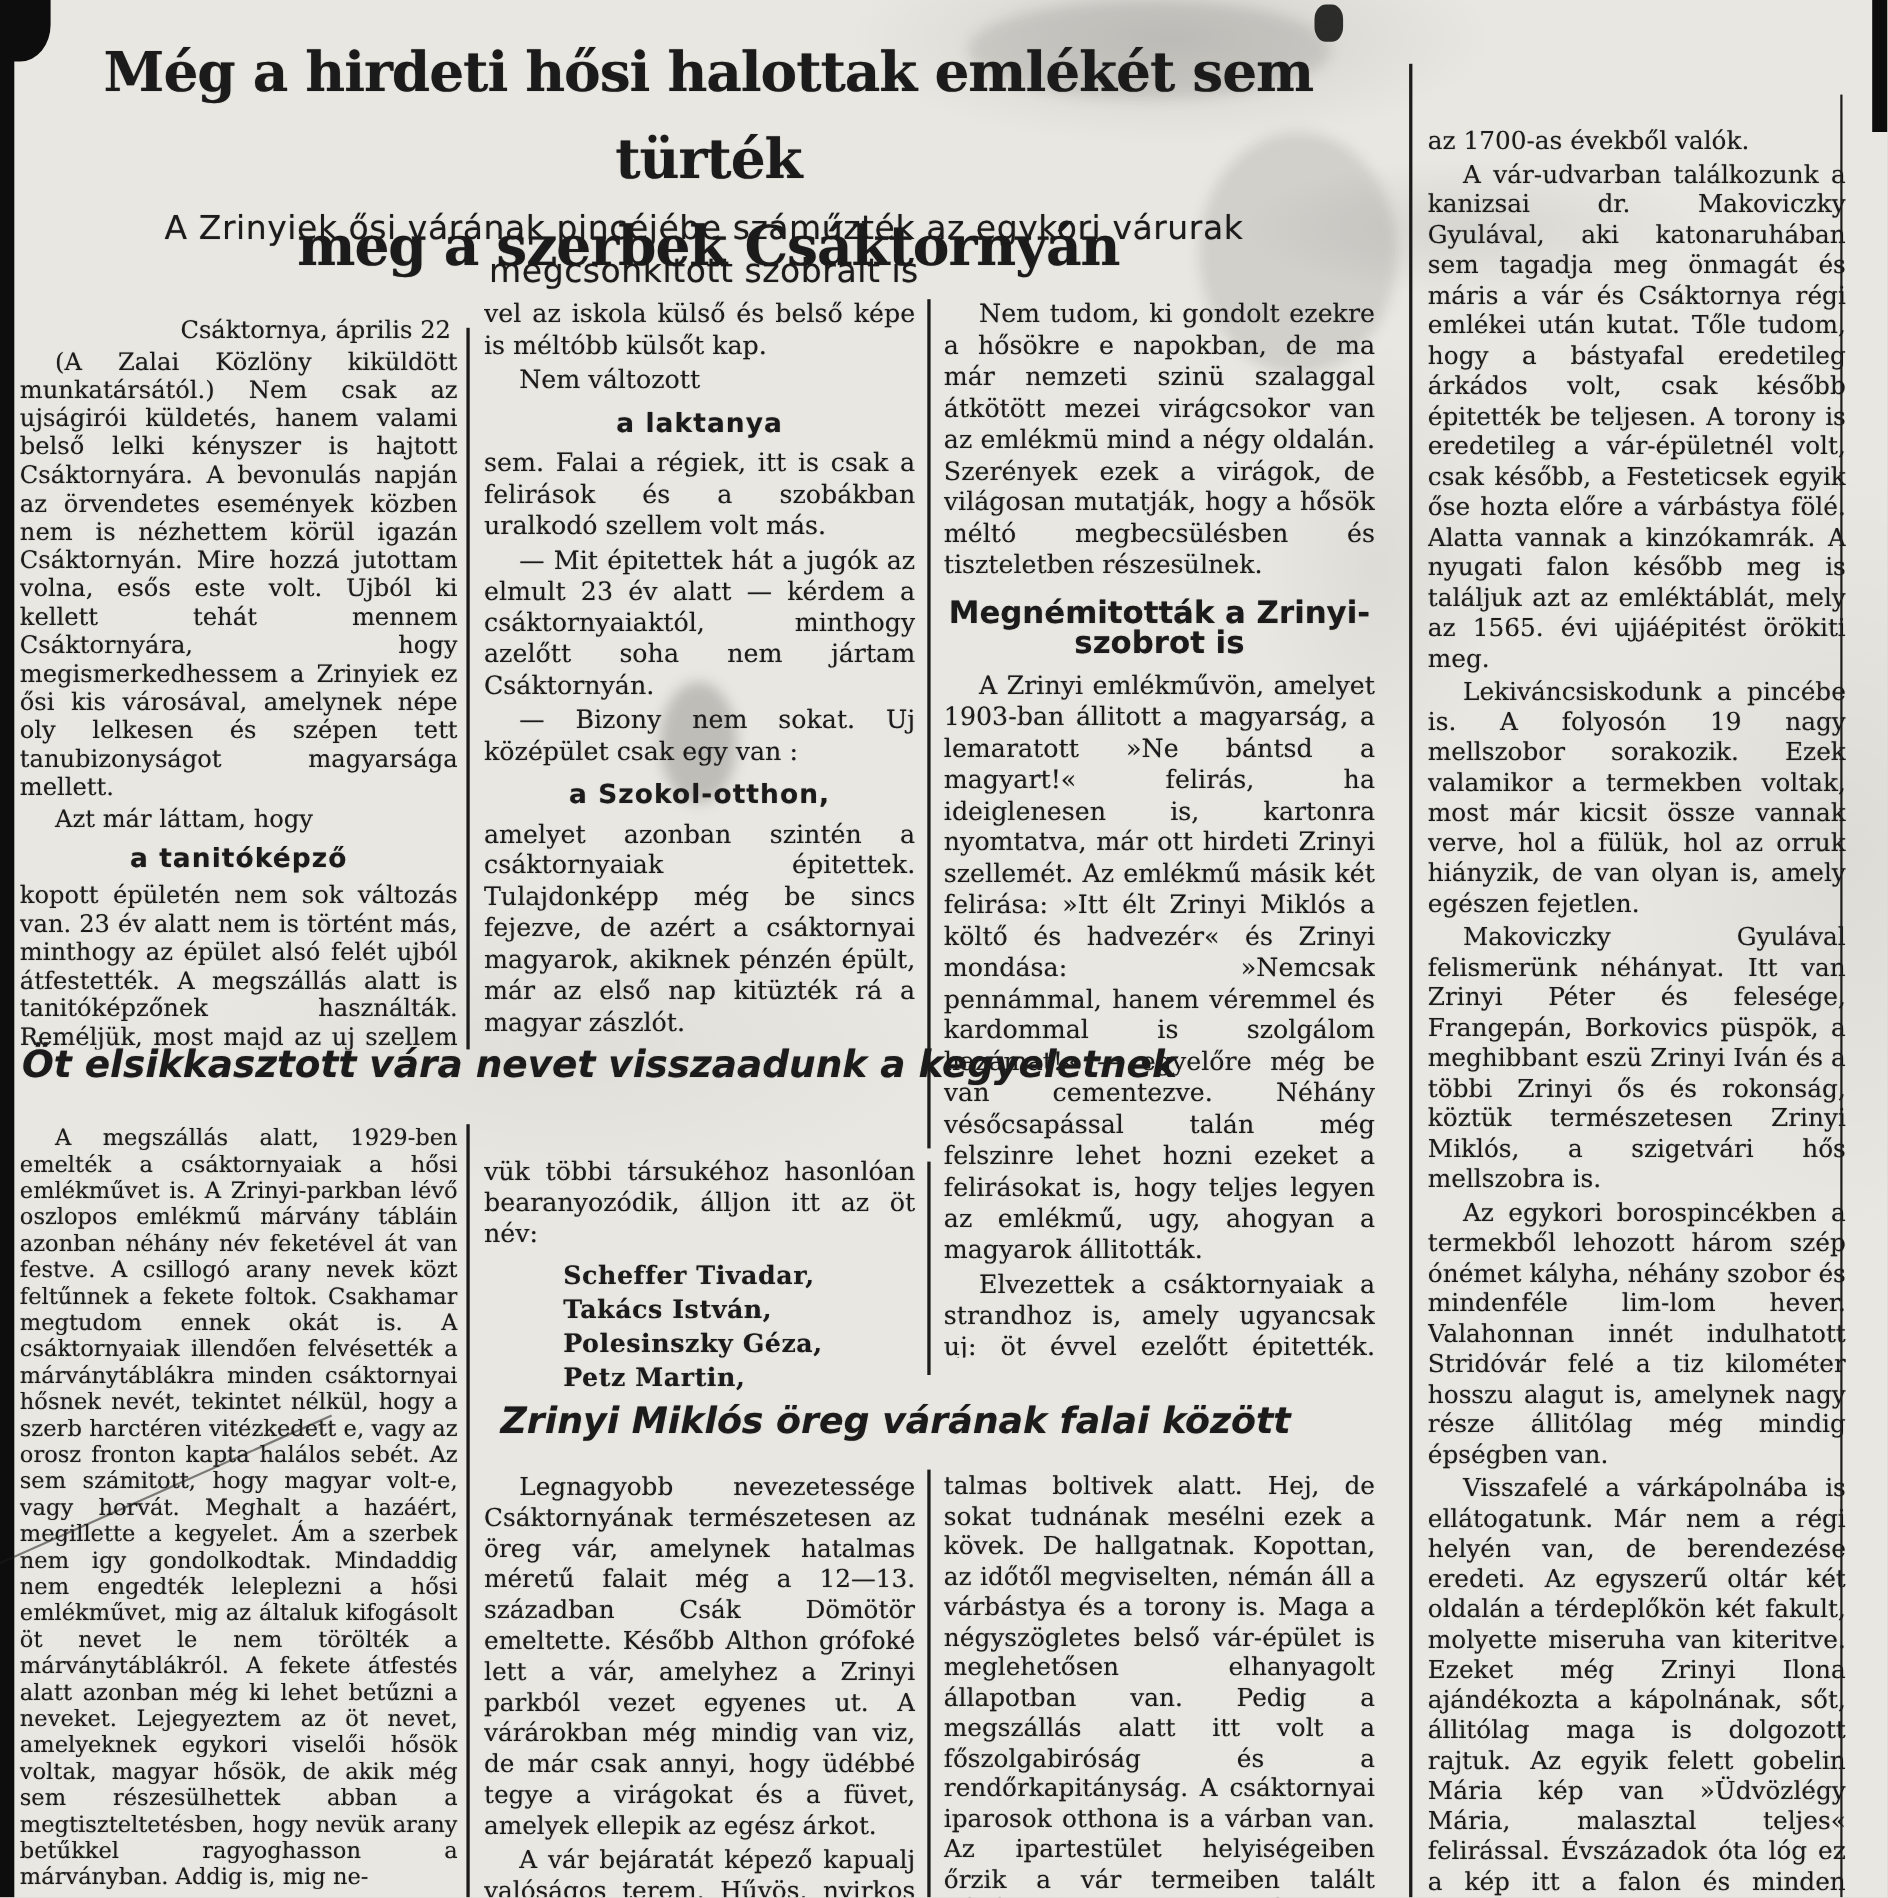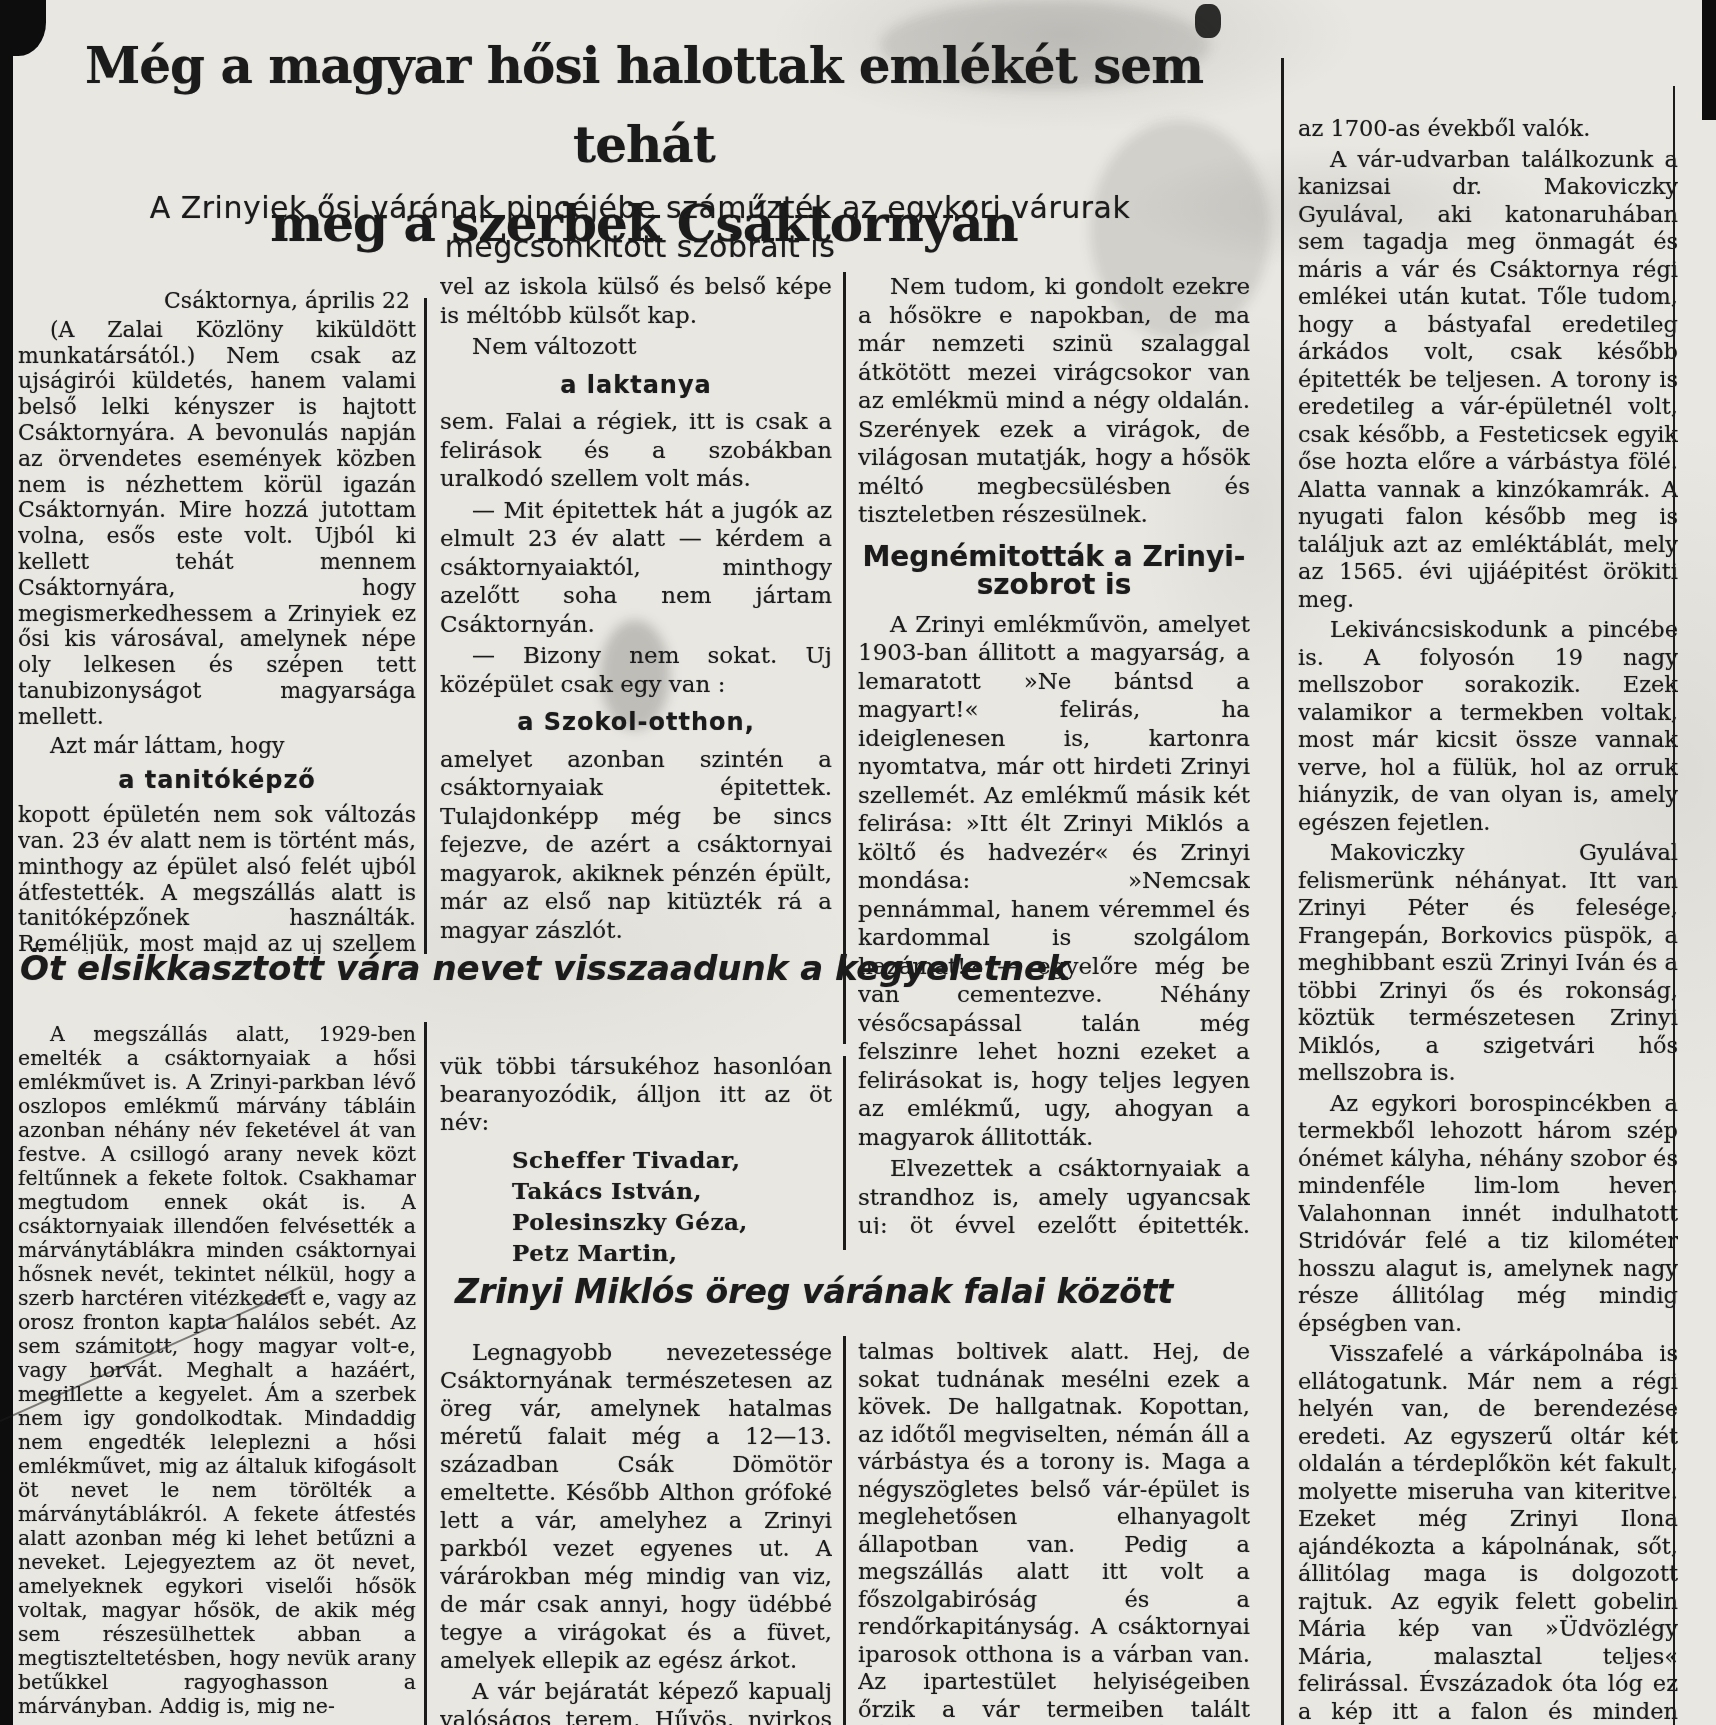--- a/index.html
+++ b/index.html
@@ -65,21 +65,21 @@
 
   <div class="vrule" style="left:424px;top:298px;height:656px;"></div>
   <div class="vrule" style="left:424px;top:1022px;height:703px;"></div>
   <div class="vrule" style="left:843px;top:272px;height:772px;"></div>
   <div class="vrule" style="left:843px;top:1056px;height:194px;"></div>
   <div class="vrule" style="left:843px;top:1336px;height:389px;"></div>
   <div class="vrule" style="left:1281px;top:58px;height:1667px;"></div>
   <div class="vrule" style="left:1673px;top:86px;height:1639px;width:2px;"></div>
 
   <div class="headline ink">
-    <div>Még a magyar hősi halottak emlékét sem tehát</div>
+    <div>Még a hirdeti hősi halottak emlékét sem türték</div>
     <div>meg a szerbek Csáktornyán</div>
   </div>
   <div class="subheadline ink">
     <div>A Zrinyiek ősi várának pincéjébe száműzték az egykori várurak</div>
     <div>megcsonkitott szobrait is</div>
   </div>
 
   <div class="col ink" style="left:18px;top:288px;width:398px;height:666px;font-size:22px;line-height:25.8px;">
     <p class="dateline">Csáktornya, április 22</p>
     <p class="ind">(A Zalai Közlöny kiküldött munkatársától.) Nem csak az ujságirói küldetés, hanem valami belső lelki kényszer is hajtott Csáktornyára. A bevonulás napján az örvendetes események közben nem is nézhettem körül igazán Csáktornyán. Mire hozzá jutottam volna, esős este volt. Ujból ki kellett tehát mennem Csáktornyára, hogy megismerkedhessem a Zrinyiek ez ősi kis városával, amelynek népe oly lelkesen és szépen tett tanubizonyságot magyarsága mellett.</p>

